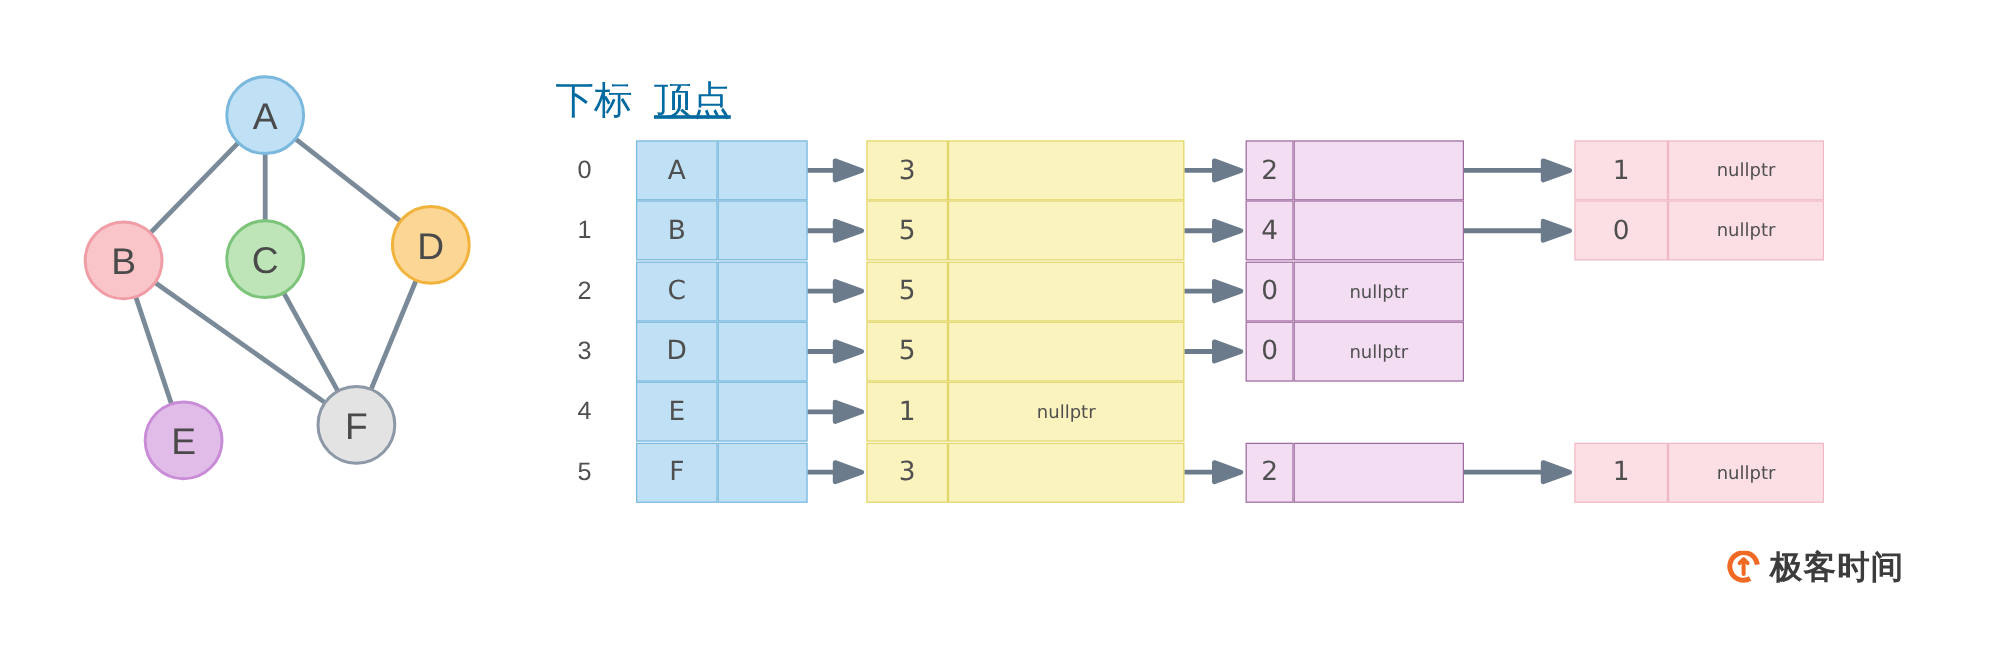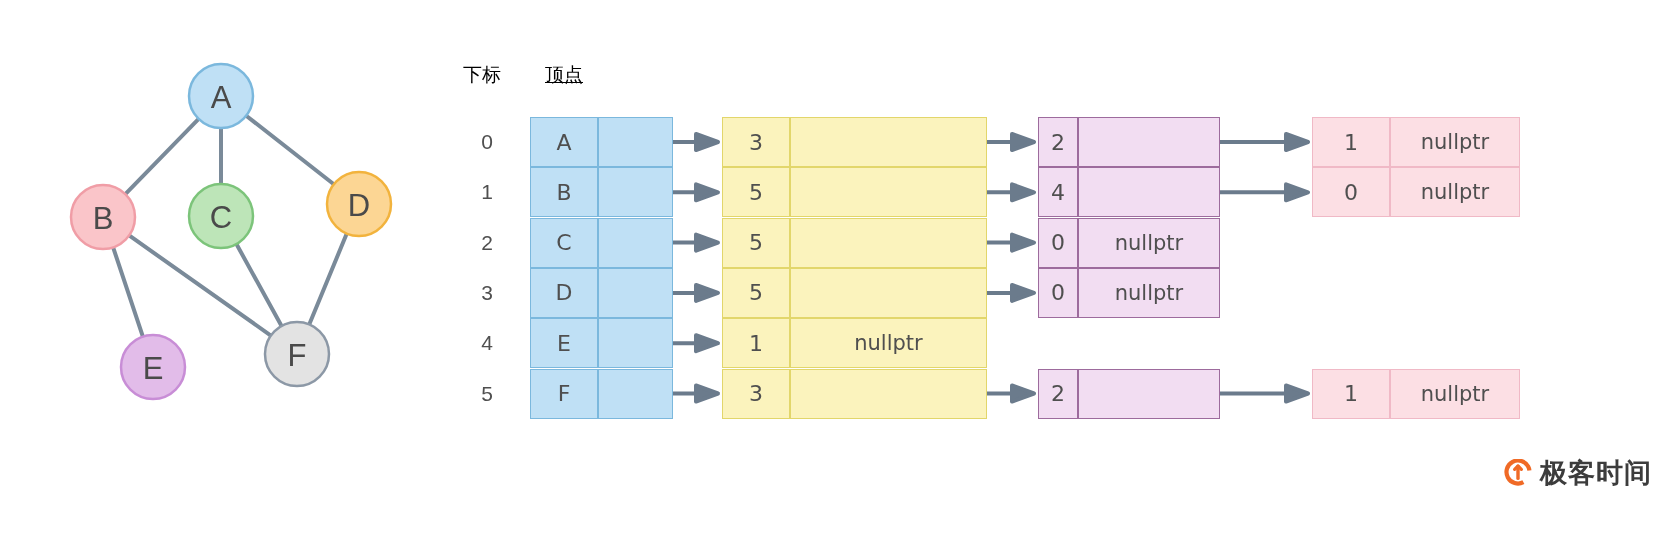--- a/index.html
+++ b/index.html
@@ -15,21 +15,21 @@
   
   .node-label{
     font-size:31px;fill:#4a4a4a;
     font-family:"Liberation Sans","DejaVu Sans",sans-serif;
     text-anchor:middle;dominant-baseline:central;
   }
 
   
   .col-head{
     position:absolute;
-    font-size:19px;color:#000000;
+    font-size:32px;color:#0369a1;
     font-family:"DejaVu Sans","Liberation Sans",sans-serif;
     white-space:nowrap;
   }
 
   
   .idx{
     position:absolute;
     font-size:21px;color:#4f4f4f;
     width:30px;text-align:center;
     transform:translateY(-50%);
@@ -37,21 +37,21 @@
 
   
   .cell{
     position:absolute;
     box-sizing:border-box;
     display:flex;align-items:center;justify-content:center;
     font-size:22px;
     color:#4f4f4f;
     font-family:"DejaVu Sans","Liberation Sans",sans-serif;
   }
-  .cell.nullcell{font-size:21px;}
+  .cell.nullcell{font-size:15px;}
 
   .blue-fill{background:#bfe0f5;border:1px solid #7bb8dd;}
   .yellow-fill{background:#fbf3bd;border:1px solid #e2d66b;}
   .purple-fill{background:#f2ddf2;border:1px solid #9d6b9d;}
   .pink-fill{background:#fcdfe4;border:1px solid #f0b9c6;}
 
   
   .watermark{
     position:absolute;
     display:flex;align-items:center;gap:8px;
@@ -171,21 +171,21 @@
       <div class="cell blue-fill" style="left: 530px; top: 368.5px; width: 68px; height: 50px;">F</div>
       <div class="cell blue-fill" style="left: 598px; top: 368.5px; width: 75px; height: 50px;"></div>
       <div class="cell yellow-fill" style="left: 722px; top: 368.5px; width: 68px; height: 50px;">3</div>
       <div class="cell yellow-fill" style="left: 790px; top: 368.5px; width: 197px; height: 50px;"></div>
       <div class="cell purple-fill" style="left: 1038px; top: 368.5px; width: 40px; height: 50px;">2</div>
       <div class="cell purple-fill" style="left: 1078px; top: 368.5px; width: 142px; height: 50px;"></div>
       <div class="cell pink-fill" style="left: 1312px; top: 368.5px; width: 78px; height: 50px;">1</div>
       <div class="cell pink-fill nullcell" style="left: 1390px; top: 368.5px; width: 130px; height: 50px;">nullptr</div>
     </div>
 
-  <div class="watermark" style="left:1504px;top:455px;text-align:right;">
+  <div class="watermark" style="left:1439px;top:455px;text-align:right;">
     <svg width="28" height="28" viewBox="0 0 28 28">
       <circle cx="14" cy="13" r="11.5" fill="none" stroke="#f06a26" stroke-width="4.2" stroke-dasharray="58 14" transform="rotate(62 14 13)"></circle>
       <path d="M14 7.2 L14 19.4" stroke="#f06a26" stroke-width="3.4" stroke-linecap="round" fill="none"></path>
       <path d="M10.6 10.3 L14 7.0 L17.4 10.3" stroke="#f06a26" stroke-width="3.2" stroke-linecap="round" stroke-linejoin="round" fill="none"></path>
     </svg>
     <span class="wm-text">极客时间</span>
   </div>
 
 </div>
 

